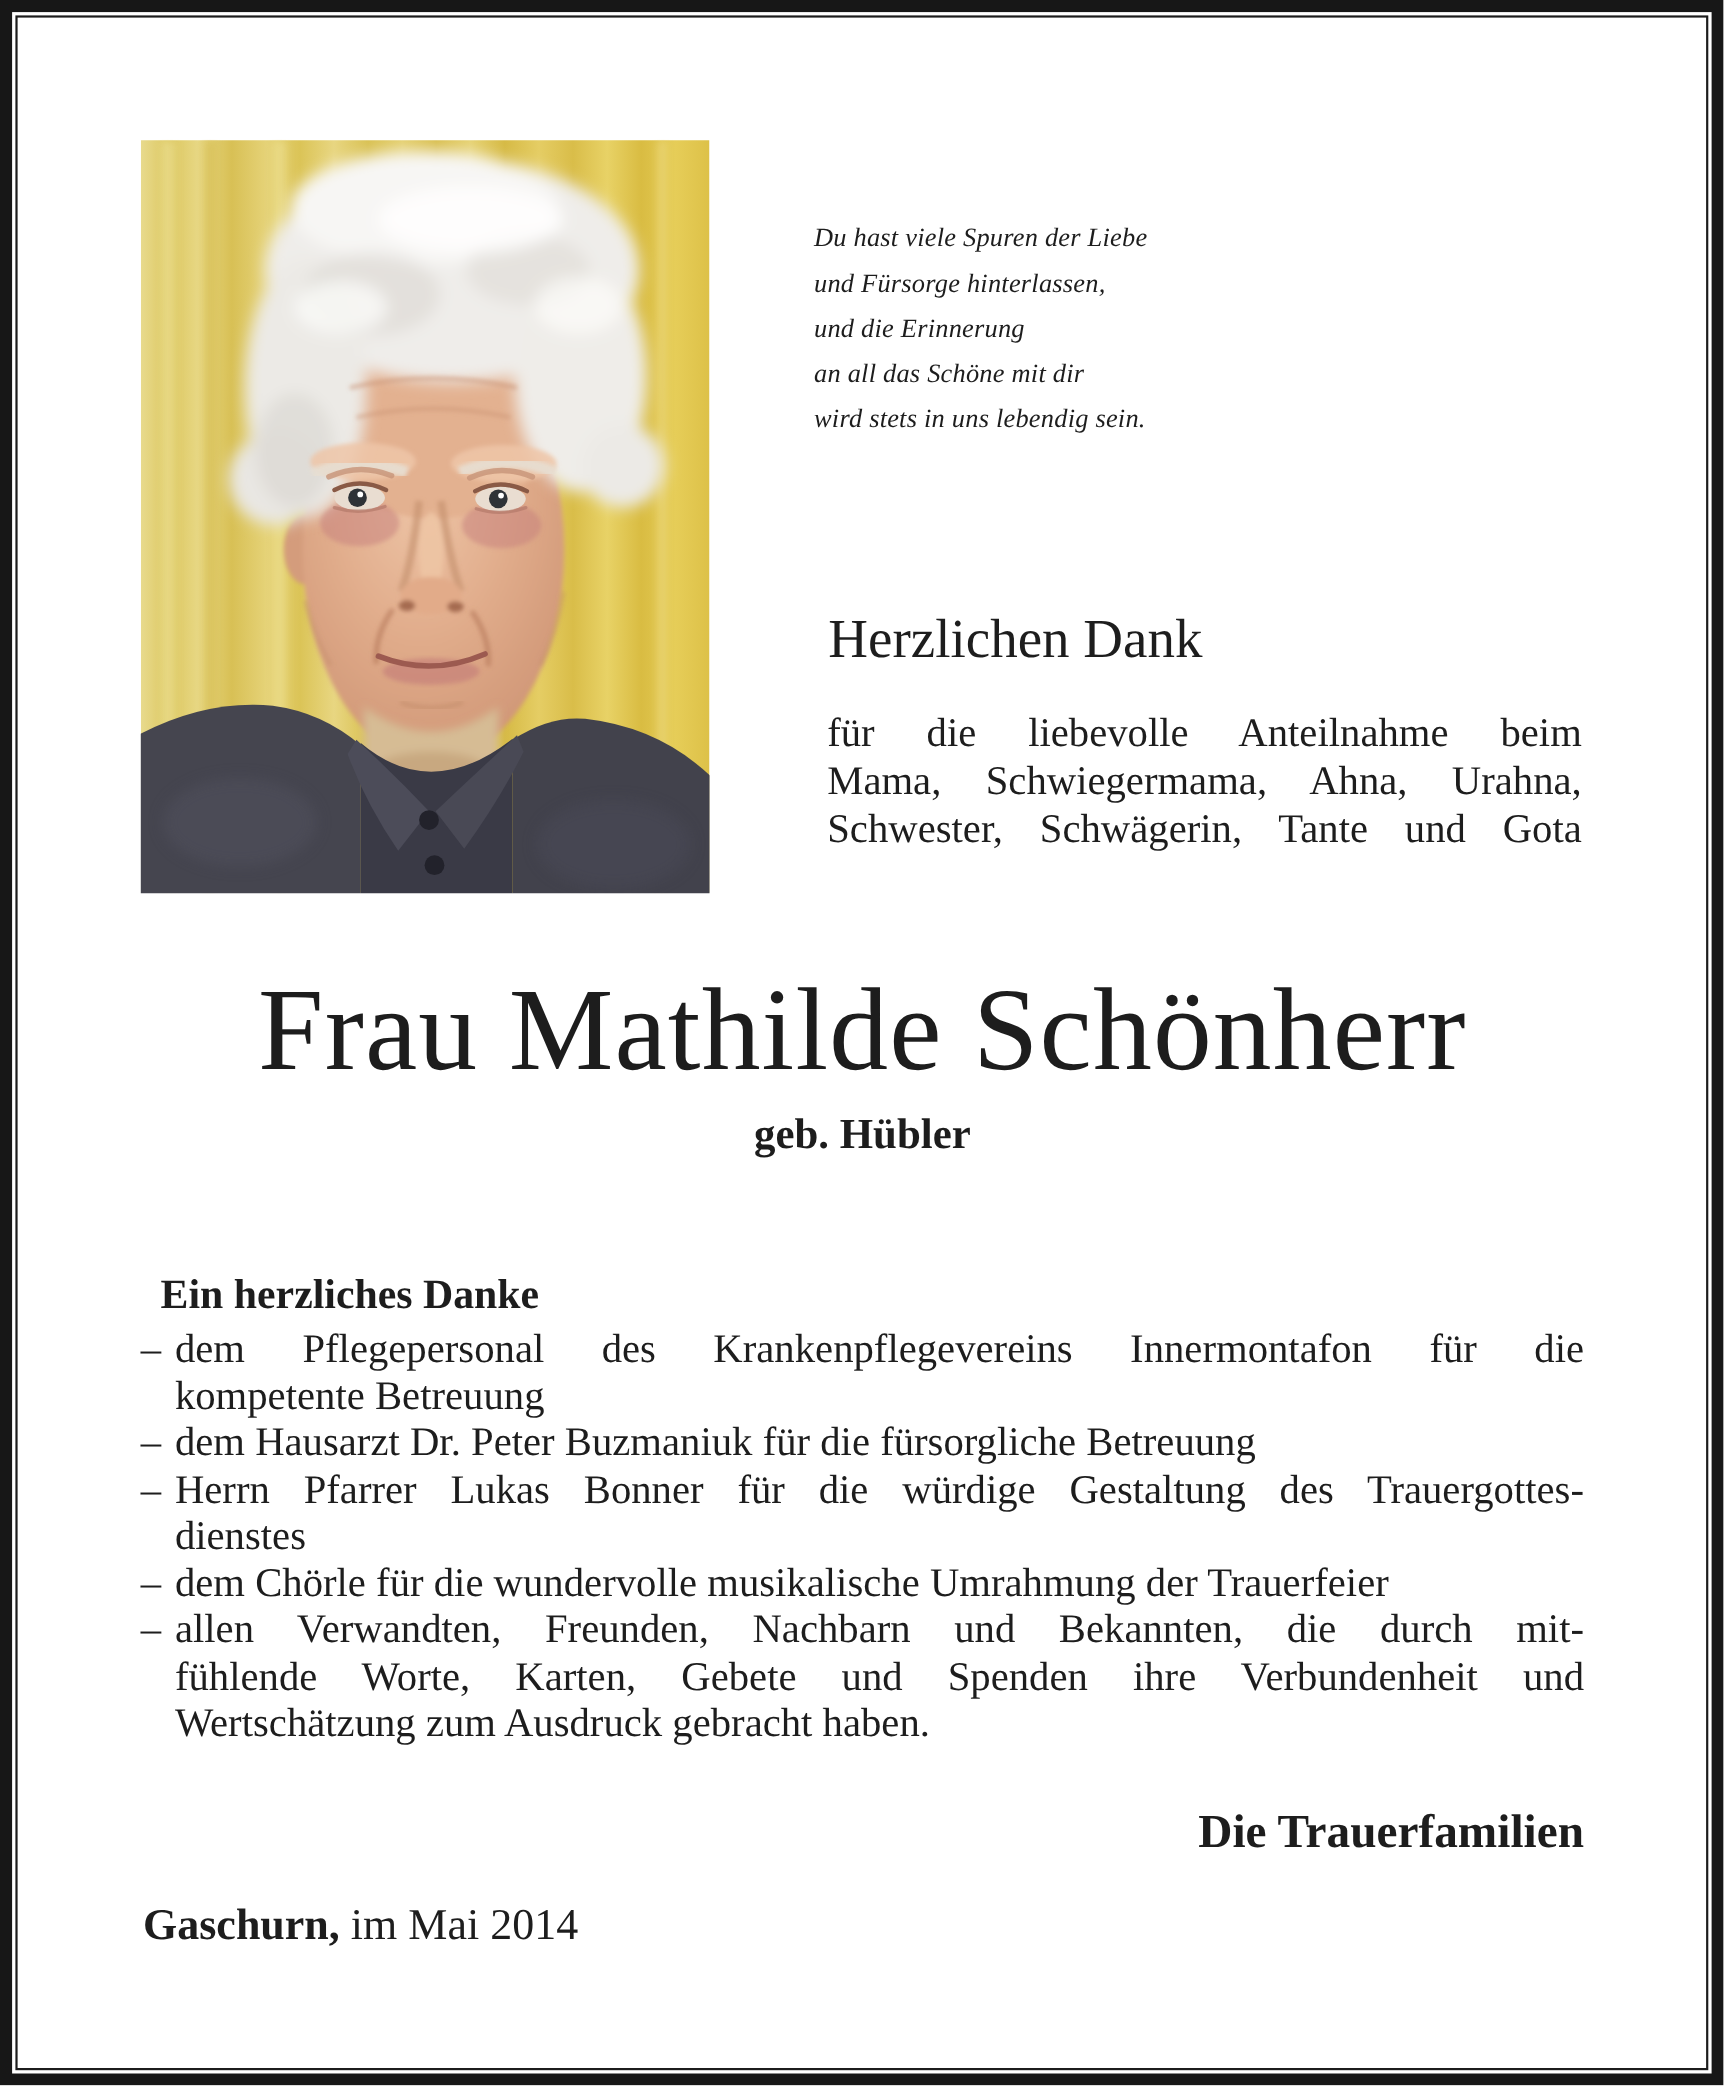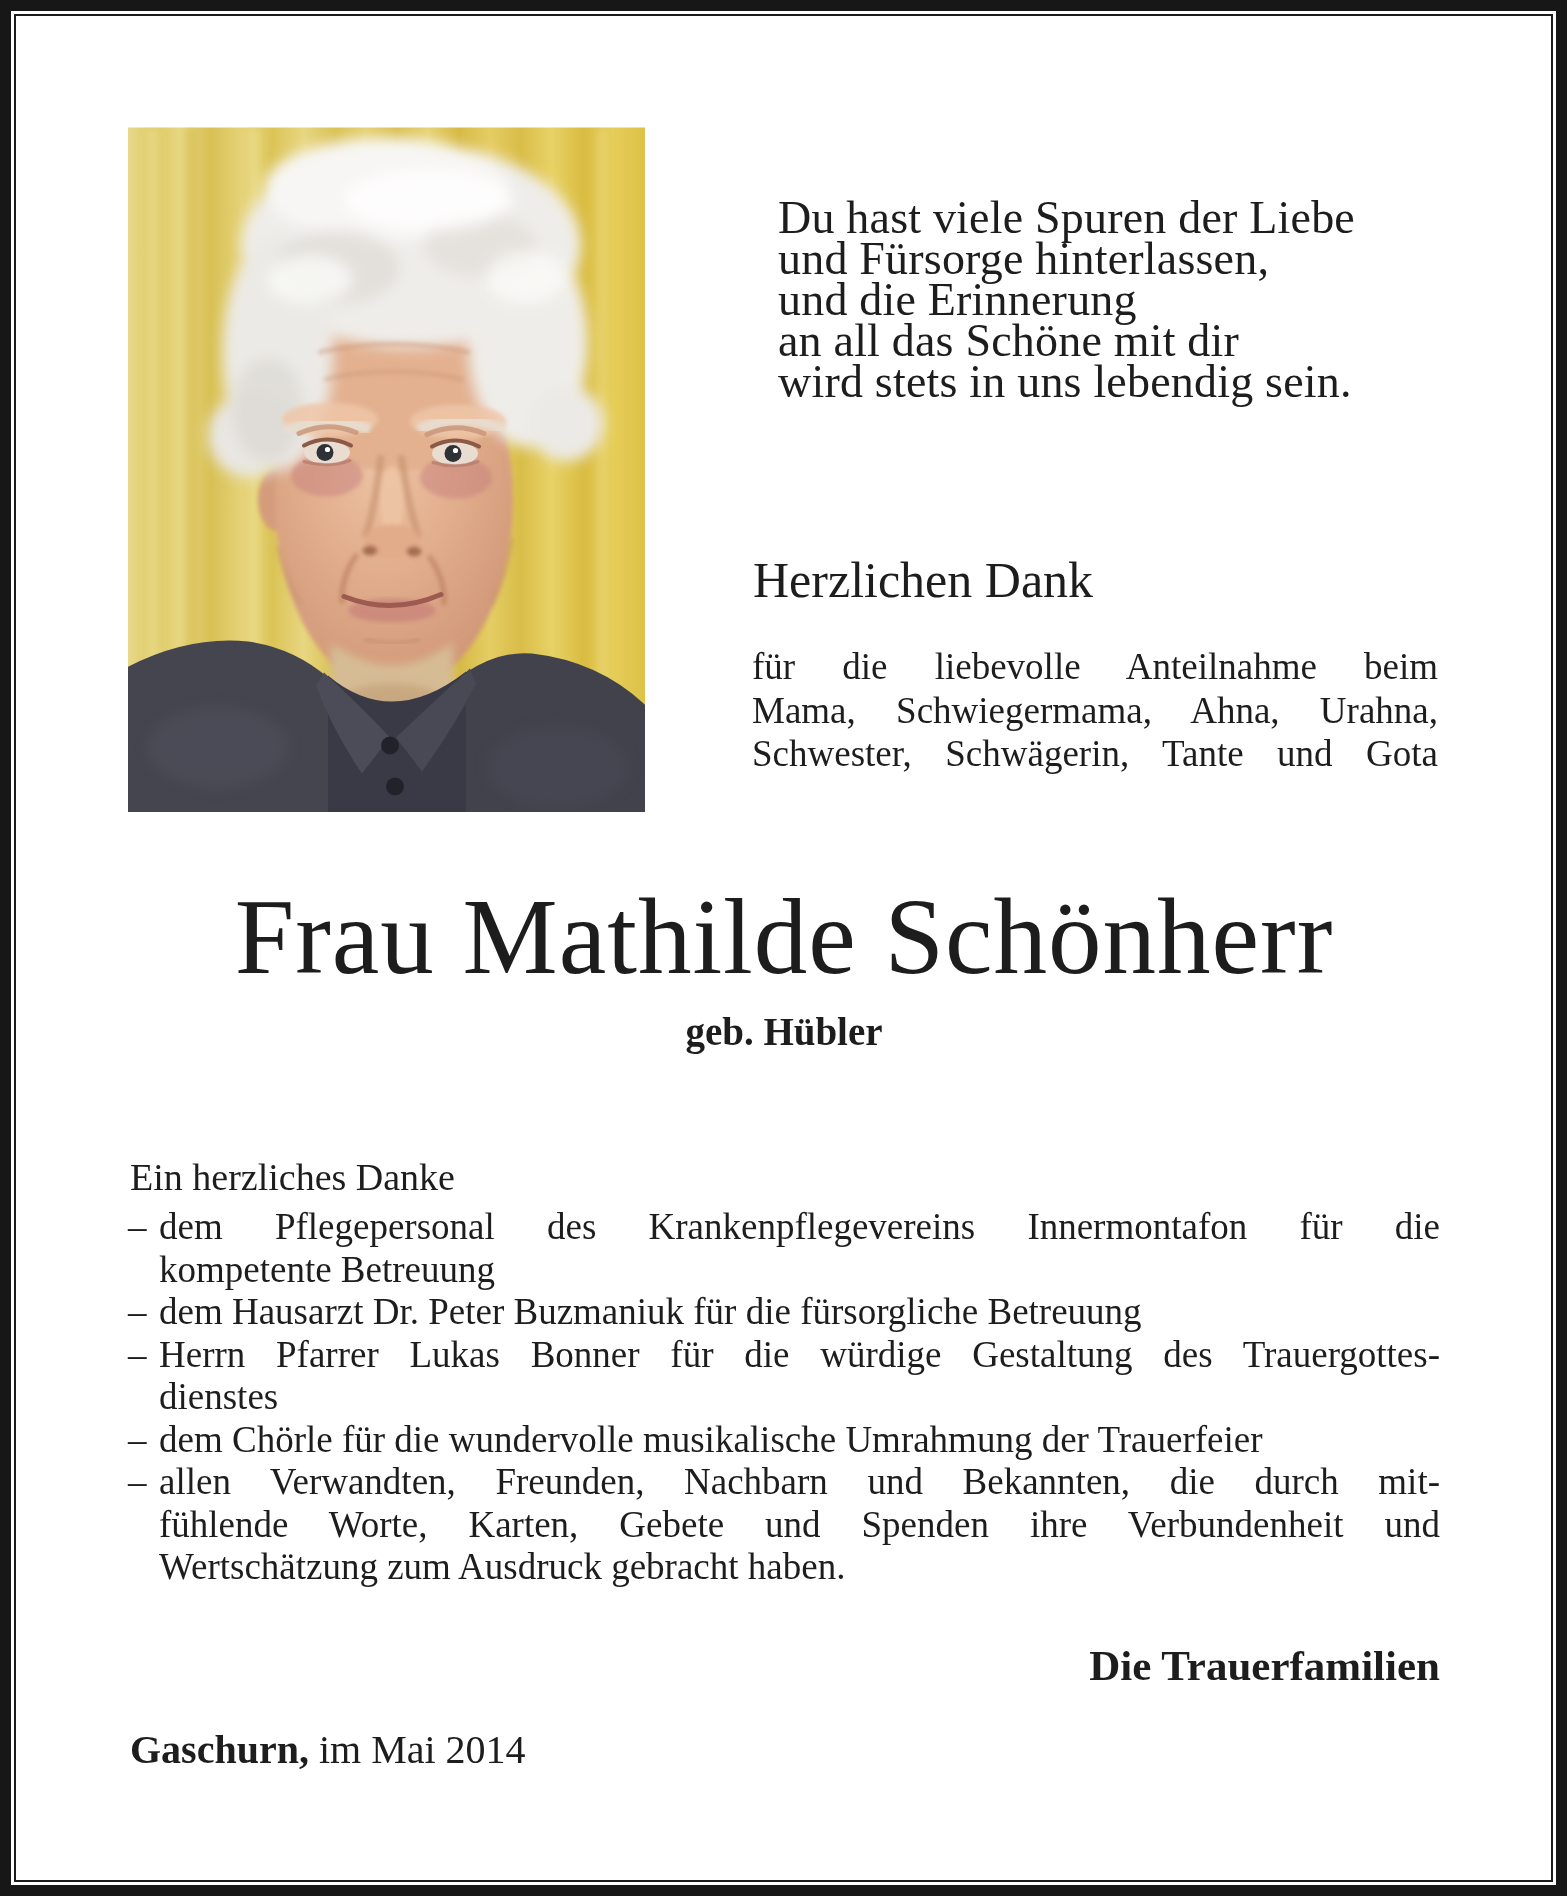--- a/index.html
+++ b/index.html
@@ -12,35 +12,35 @@
     overflow:hidden;
   }
   .frame-outer{position:absolute;inset:0;border:11px solid #171717;pointer-events:none;z-index:5;}
   .frame-inner{position:absolute;inset:14px;border:2px solid #1c1c1c;pointer-events:none;z-index:5;}
 
   .abs{position:absolute;}
 
   .photo{left:128px;top:127px;width:517px;height:685px;}
   .photo svg{display:block;}
 
-  .poem{left:778px;top:197px;width:640px;font-size:46px;line-height:41px;letter-spacing:.2px;}
+  .poem{left:740px;top:197px;width:640px;font-style:italic;font-size:24px;line-height:41px;letter-spacing:.2px;}
 
   .thanks-title{left:753px;top:552px;font-size:50px;line-height:56px;}
 
   .thanks-para{left:752px;top:645px;width:686px;font-size:37px;line-height:43.5px;}
   .jline{text-align:justify;text-align-last:justify;}
 
   .name{left:114px;top:880px;width:1340px;text-align:center;font-size:107px;line-height:114px;letter-spacing:1px;white-space:nowrap;}
   .maiden{left:114px;top:1010px;width:1340px;text-align:center;font-size:39px;line-height:43px;font-weight:bold;}
   .dates{left:114px;top:1049px;width:1340px;text-align:center;font-size:37px;line-height:43px;font-weight:bold;}
   .dates .star{font-size:40px;}
   .dates .cross{font-size:27px;vertical-align:9px;font-weight:bold;}
   .dates .sep{margin:0 6px;}
 
-  .ack-head{left:130px;top:1155px;font-size:38px;line-height:44px;}
+  .ack-head{left:146px;top:1155px;font-size:38px;line-height:44px;font-weight:bold;}
 
   .ack-list{left:128px;top:1206px;width:1312px;font-size:37px;line-height:42.5px;}
   .ack-item{position:relative;padding-left:31px;}
   .ack-item .dash{position:absolute;left:0;top:0;}
 
   .family{left:128px;top:1642px;width:1312px;text-align:right;font-size:43px;line-height:48px;font-weight:bold;}
 
   .place-line{left:130px;top:1727px;font-size:40px;line-height:46px;}
   .place-line .place{font-weight:bold;text-align:right;}
   .place-line .when{margin-left:10px;}

